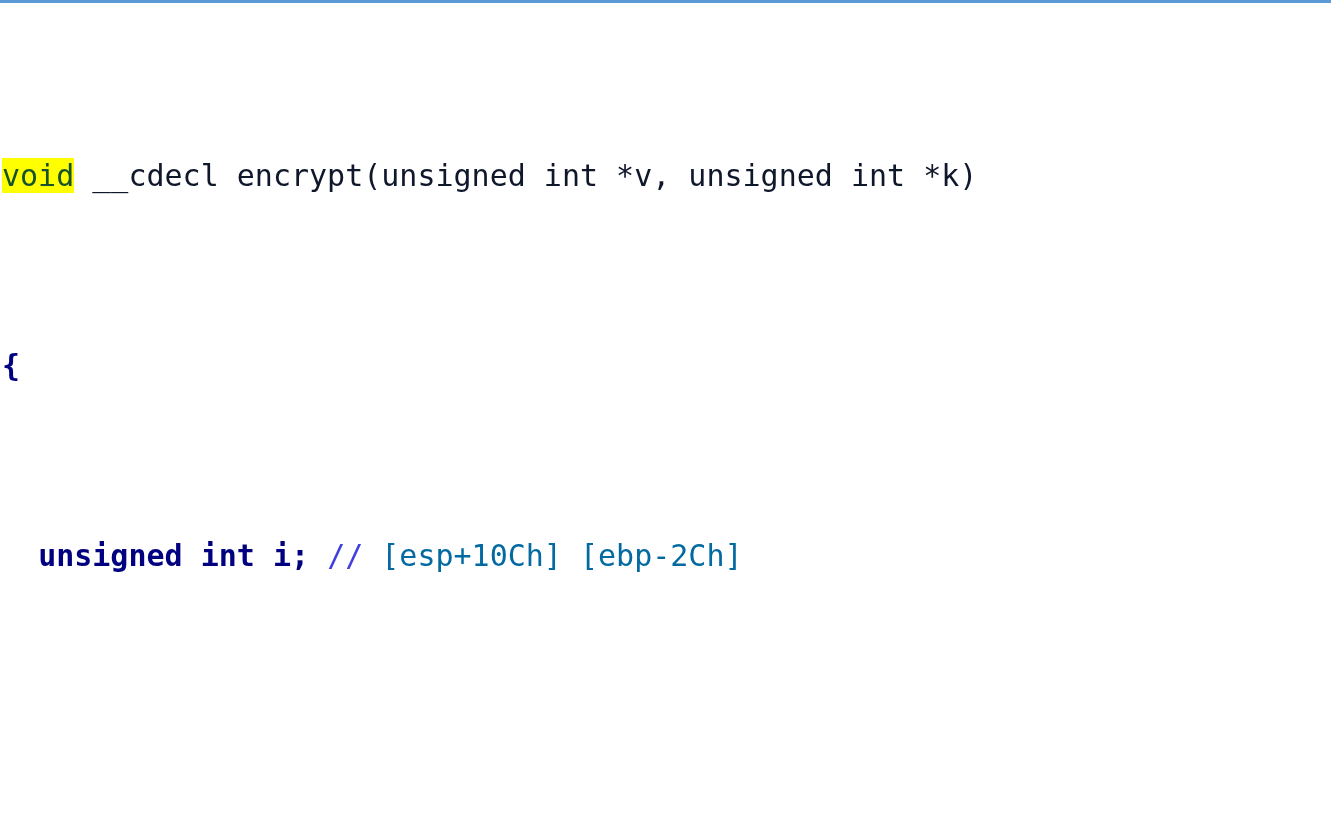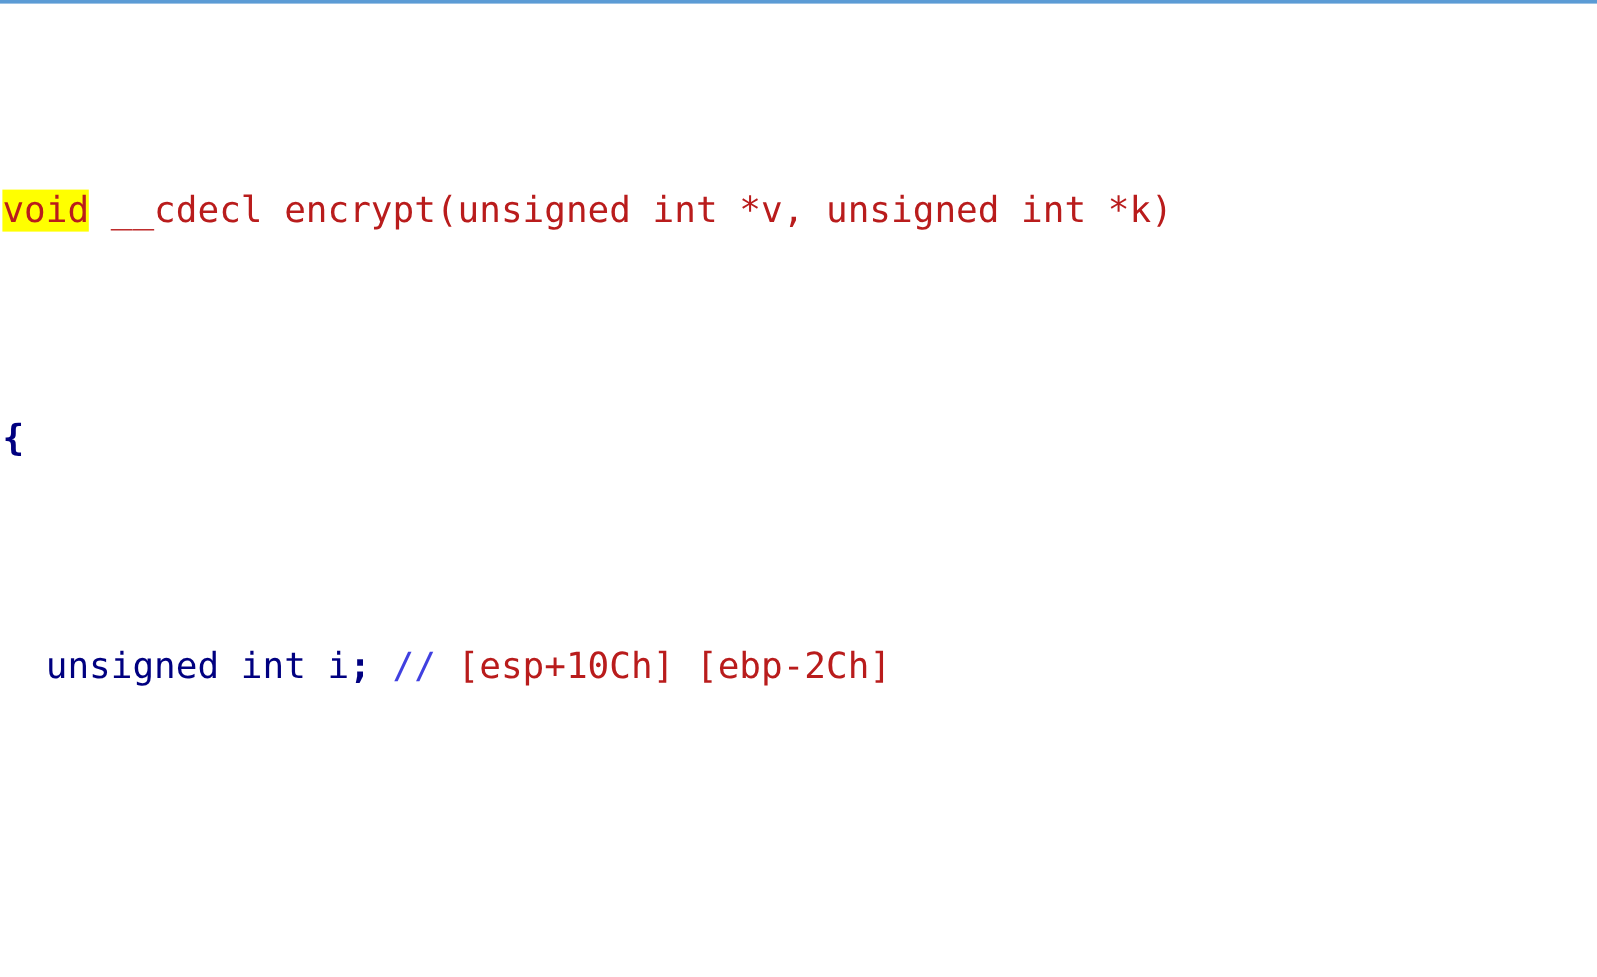--- a/index.html
+++ b/index.html
@@ -35,26 +35,26 @@
     white-space: pre;
     -webkit-font-smoothing: none;
   }
   .line {
     height: 38px;
     padding-left: 2px;
     box-sizing: border-box;
   }
 
   
-  .kw      { color: #000080; font-weight: normal; }  
+  .kw      { color: #000080; font-weight: bold; }  
   .punc    { color: #000080; font-weight: bold; }                     
   .cmt-sl  { color: #4040e0; }                     
-  .cmt     { color: #b91c1c; }                     
-  .decl    { color: #b91c1c; }                     
-  .hl      { background: #ffff00; color: #b91c1c; }
+  .cmt     { color: #0369a1; }                     
+  .decl    { color: #0f172a; }                     
+  .hl      { background: #ffff00; color: #14532d; }
 </style>
 </head>
 <body>
 
 <div id="screen">
 
   <div id="top-rule"></div>
 
   <div id="code">
 

